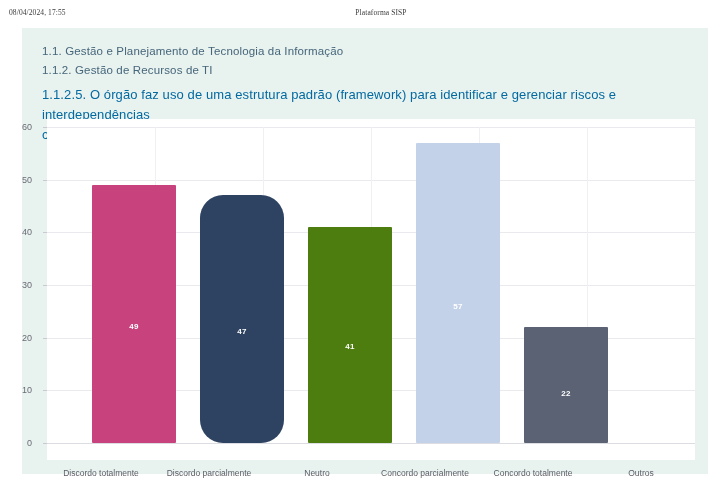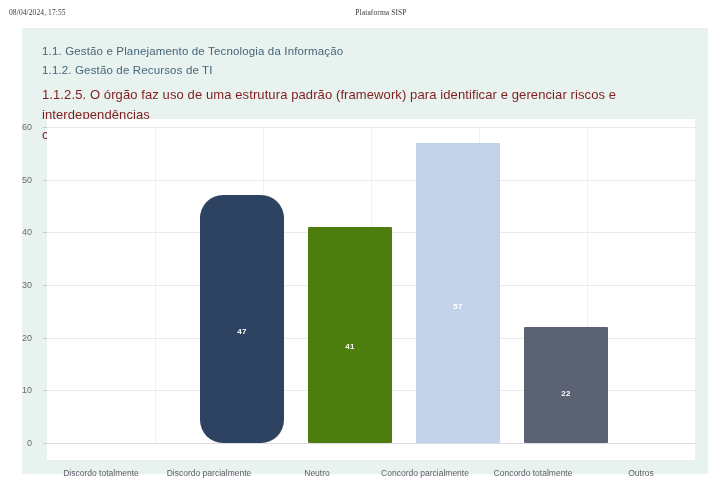--- a/index.html
+++ b/index.html
@@ -66,21 +66,21 @@
   }
   .q-line-sm {
     font-size: 11.5px;
     line-height: 19px;
     color: #46667a;
     letter-spacing: 0.15px;
   }
   .q-line-lg {
     font-size: 13px;
     line-height: 20px;
-    color: #7f1d1d;
+    color: #0369a1;
     letter-spacing: 0.1px;
     margin-top: 5px;
   }
 
   
   .plot-wrap {
     position: absolute;
     left: 25px;   
     top: 91px;    
     width: 648px; 
@@ -218,20 +218,23 @@
         </div>
         <div class="gridline" style="top: 0px;">
           <div class="ytick">60</div>
           <div class="ytickmark"></div>
         </div>
         <div class="vline" style="left: 108px;"></div>
         <div class="vline" style="left: 216px;"></div>
         <div class="vline" style="left: 324px;"></div>
         <div class="vline" style="left: 432px;"></div>
         <div class="vline" style="left: 540px;"></div>
+        <div class="bar" title="Discordo totalmente: 49" style="left: 11.88px; width: 84.24px; height: 258.067px; background: rgb(200, 66, 126);">
+          <div class="bar-value" style="top: 136.775px;">49</div>
+        </div>
         <div class="bar" title="Discordo parcialmente: 47" style="left: 119.88px; width: 84.24px; height: 247.533px; background: rgb(46, 66, 97); border-radius: 23px;">
           <div class="bar-value" style="top: 131.193px;">47</div>
         </div>
         <div class="bar" title="Neutro: 41" style="left: 227.88px; width: 84.24px; height: 215.933px; background: #4d7c0f;">
           <div class="bar-value" style="top: 114.445px;">41</div>
         </div>
         <div class="bar" title="Concordo parcialmente: 57" style="left: 335.88px; width: 84.24px; height: 300.2px; background: rgb(195, 210, 233);">
           <div class="bar-value" style="top: 159.106px;">57</div>
         </div>
         <div class="bar" title="Concordo totalmente: 22" style="left: 443.88px; width: 84.24px; height: 115.867px; background: rgb(90, 98, 115);">

